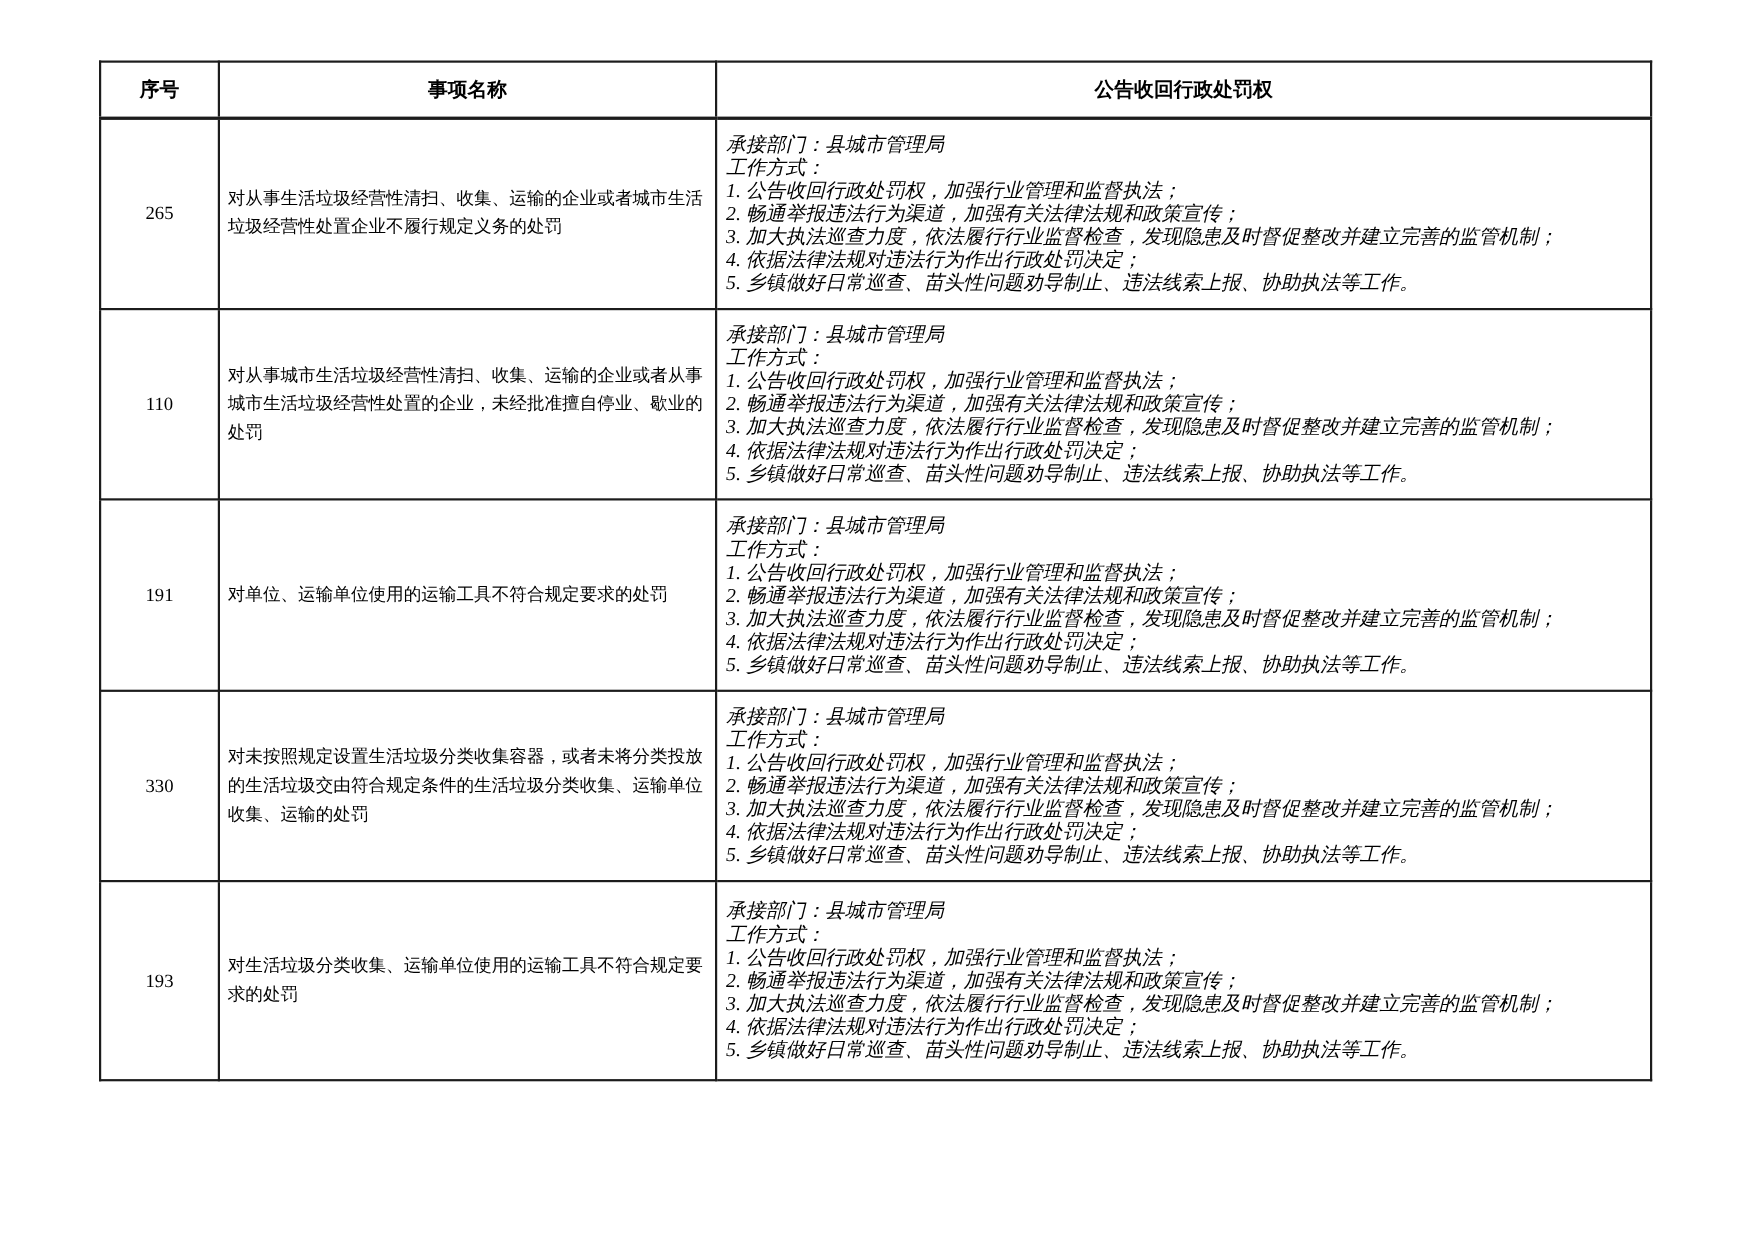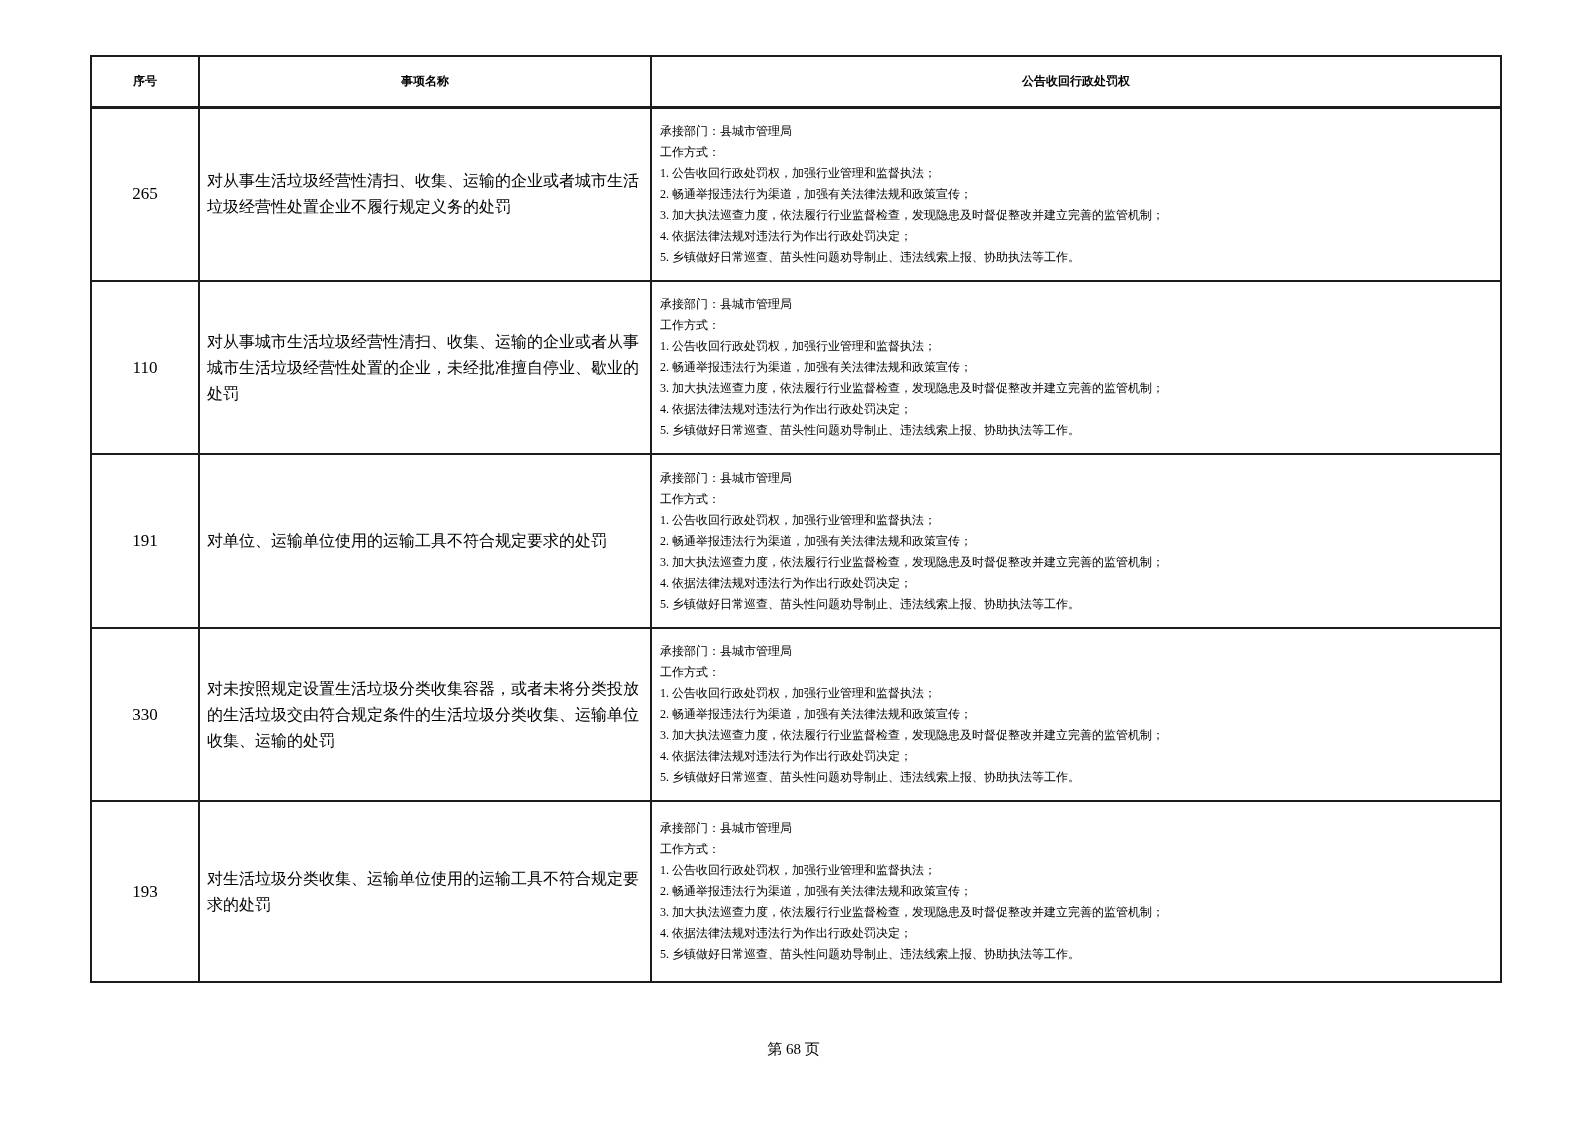--- a/index.html
+++ b/index.html
@@ -23,40 +23,41 @@
   .doc-table col.c1 { width: 108px; }
   .doc-table col.c2 { width: 452px; }
   .doc-table col.c3 { width: 850px; }
   .doc-table th, .doc-table td {
     border: 2px solid #1c1c1c;
     vertical-align: middle;
     padding: 0;
   }
   .doc-table thead th {
     height: 51px;
-    font-size: 12px;
+    font-size: 18px;
     font-weight: bold;
     text-align: center;
     border-bottom-width: 3px;
   }
   .doc-table td.cell-no {
     text-align: center;
     font-size: 17px;
     font-family: "Liberation Serif", "DejaVu Serif", serif;
   }
   .doc-table td.cell-name {
     padding: 4px 7px 4px 7px;
     font-size: 16px;
     line-height: 26px;
     text-align: left;
   }
   .doc-table td.cell-method {
     padding: 4px 10px 4px 8px;
-    font-size: 12px;
+    font-size: 18px;
     text-align: left;
+    font-style: italic;
   }
   .method-line {
     line-height: 21px;
     white-space: normal;
   }
   tr.r189 { height: 174px; }
   tr.r190 { height: 173px; }
   tr.r191 { height: 174px; }
   tr.r192 { height: 173px; }
   tr.r193 { height: 181px; }
@@ -155,15 +156,14 @@
           <div class="method-line">2. 畅通举报违法行为渠道，加强有关法律法规和政策宣传；</div>
           <div class="method-line">3. 加大执法巡查力度，依法履行行业监督检查，发现隐患及时督促整改并建立完善的监管机制；</div>
           <div class="method-line">4. 依据法律法规对违法行为作出行政处罚决定；</div>
           <div class="method-line">5. 乡镇做好日常巡查、苗头性问题劝导制止、违法线索上报、协助执法等工作。</div>
         </td>
       </tr>
 
     </tbody>
   </table>
 
-  <div class="page-footer">第 68 页</div>
 
 </div>
 
 </body></html>

